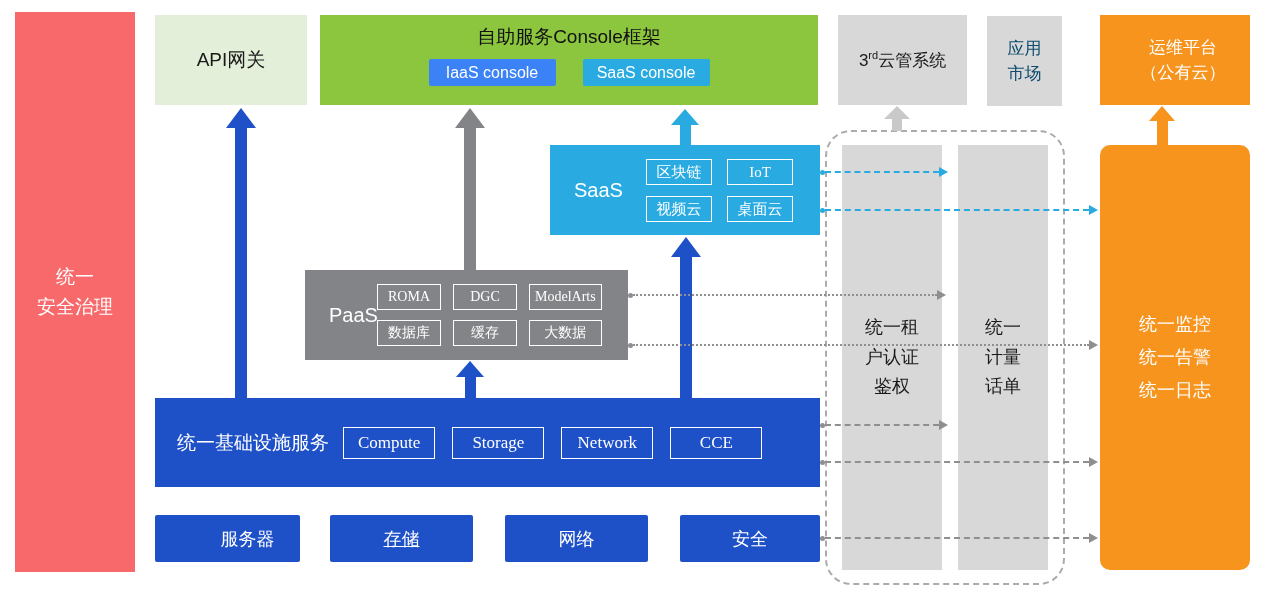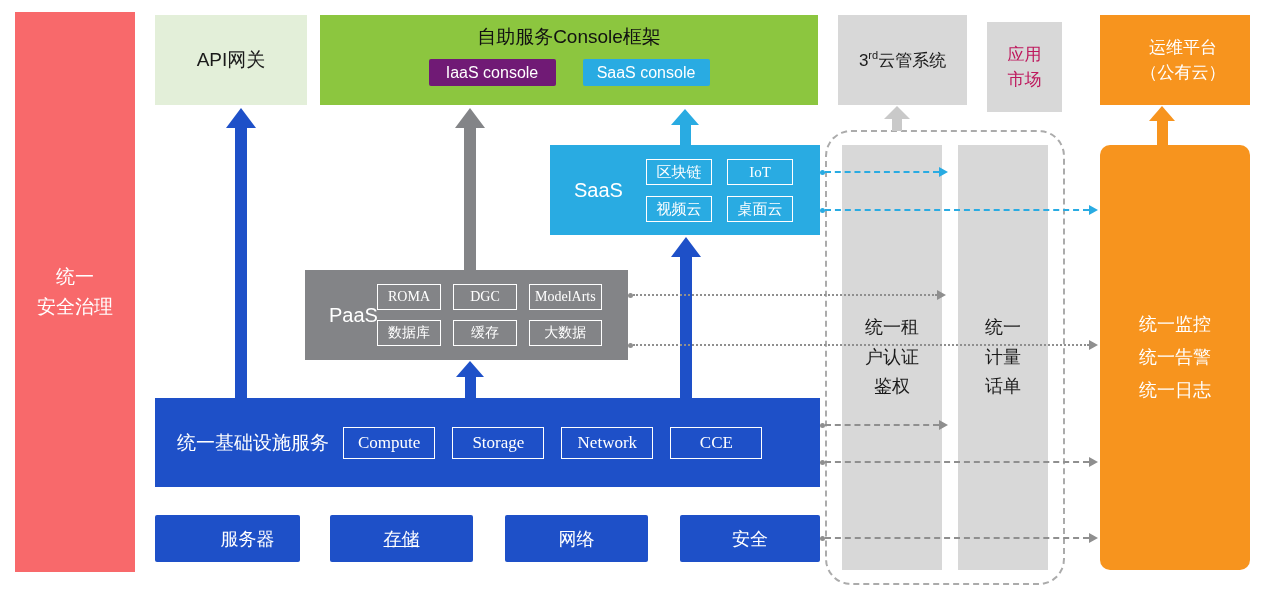--- a/index.html
+++ b/index.html
@@ -11,27 +11,27 @@
   .pre { white-space:pre-line; }
 
   
   .bar-red { left:15px; top:12px; width:120px; height:560px; background:#F8696B; color:#fff; font-size:19px; line-height:1.6; z-index:1; }
   .api-gw { left:155px; top:15px; width:152px; height:90px; background:#E3EFD9; color:#1a1a1a; font-size:19px; z-index:1; }
 
   .console-fw { left:320px; top:15px; width:498px; height:90px; background:#8CC63F; color:#111; flex-direction:column; justify-content:flex-start; padding-top:9px; z-index:1; }
   .console-fw .title { font-size:19px; }
   .console-row { display:flex; gap:27px; margin-top:9px; }
   .chip { height:27px; width:127px; display:flex; align-items:center; justify-content:center; color:#fff; font-size:16px; border-radius:2px; }
-  .chip-iaas { background:#701a75; }
+  .chip-iaas { background:#3b82f6; }
   .chip-paas { background:#838487; }
   .chip-saas { background:#29ABE2; }
 
   .third-party { left:838px; top:15px; width:129px; height:90px; background:#D8D8D8; color:#1a1a1a; font-size:17px; z-index:1; }
   .third-party sup { font-size:11px; }
-  .app-market { left:987px; top:22px; width:75px; height:90px; background:#D8D8D8; color:#be185d; font-size:17px; line-height:1.5; z-index:1; }
+  .app-market { left:987px; top:16px; width:75px; height:90px; background:#D8D8D8; color:#0c4a6e; font-size:17px; line-height:1.5; z-index:1; }
   .om-platform { left:1100px; top:15px; width:150px; height:90px; background:#F7941E; color:#fff; font-size:17px; line-height:1.5; z-index:1;padding-left:16px; }
 
   .saas-box { left:550px; top:145px; width:270px; height:90px; background:#29ABE2; color:#fff; z-index:1; }
   .saas-box .blabel { position:absolute; left:24px; top:0; height:100%; display:flex; align-items:center; font-size:20px; }
   .saas-grid { position:absolute; left:96px; top:14px; display:grid; grid-template-columns:repeat(2,auto); gap:11px 15px; }
   .wchip { border:1.5px solid #fff; border-radius:0; color:#fff; font-size:15px; height:26px; min-width:66px; padding:0 6px; display:flex; align-items:center; justify-content:center;font-family:Liberation Serif, serif; }
 
   .paas-box { left:305px; top:270px; width:323px; height:90px; background:#838487; color:#fff; z-index:1; }
   .paas-box .blabel { position:absolute; left:24px; top:0; height:100%; display:flex; align-items:center; font-size:20px; }
   .paas-grid { position:absolute; left:72px; top:14px; display:grid; grid-template-columns:repeat(3,auto); gap:10px 12px; }

